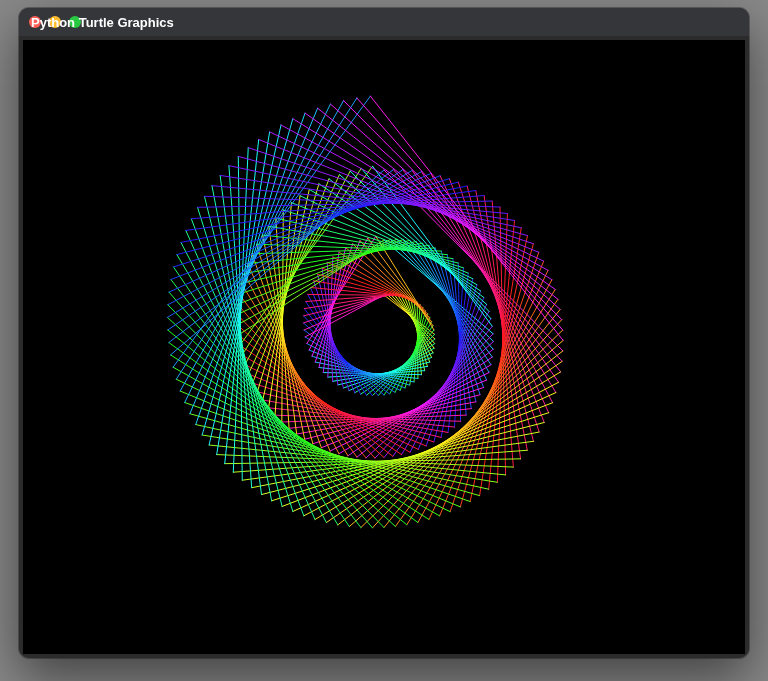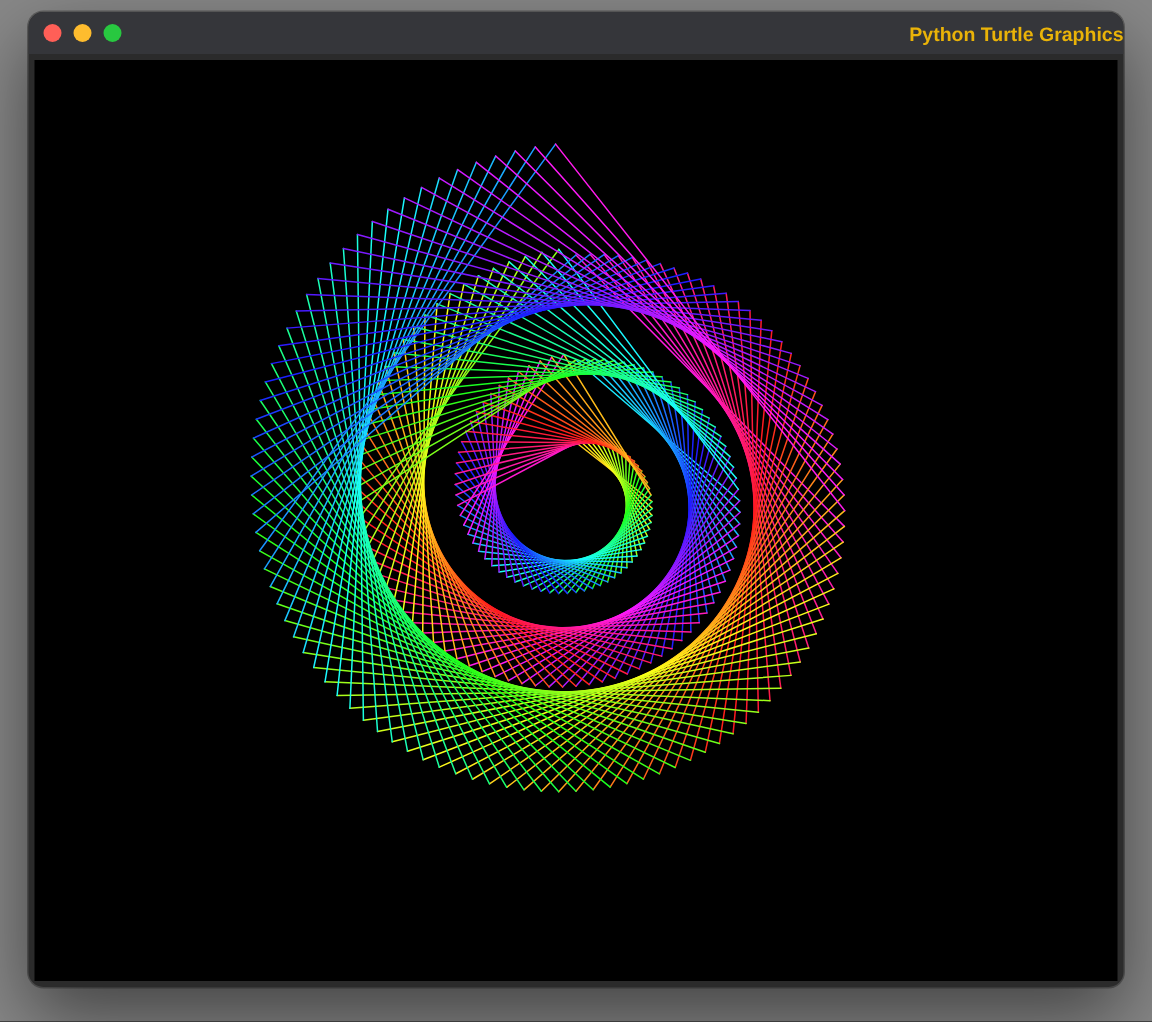--- a/index.html
+++ b/index.html
@@ -41,25 +41,26 @@
       width: 12px;
       height: 12px;
       border-radius: 50%;
     }
     .tl-close { background: #ff5f57; }
     .tl-min { background: #febc2e; }
     .tl-max { background: #28c840; }
     .title {
       position: absolute;
       left: 0; right: 0;
-      text-align: right;
-      color: #eab308;
+      text-align: left;
+      color: #ffffff;
       font-size: 13px;
       font-weight: 600;
       pointer-events: none;
+      padding-left: 12px;
     }
     .canvas-area {
       flex: 1;
       background: #000;
       margin: 4px;
       position: relative;
     }
     .canvas-area svg {
       width: 100%;
       height: 100%;

